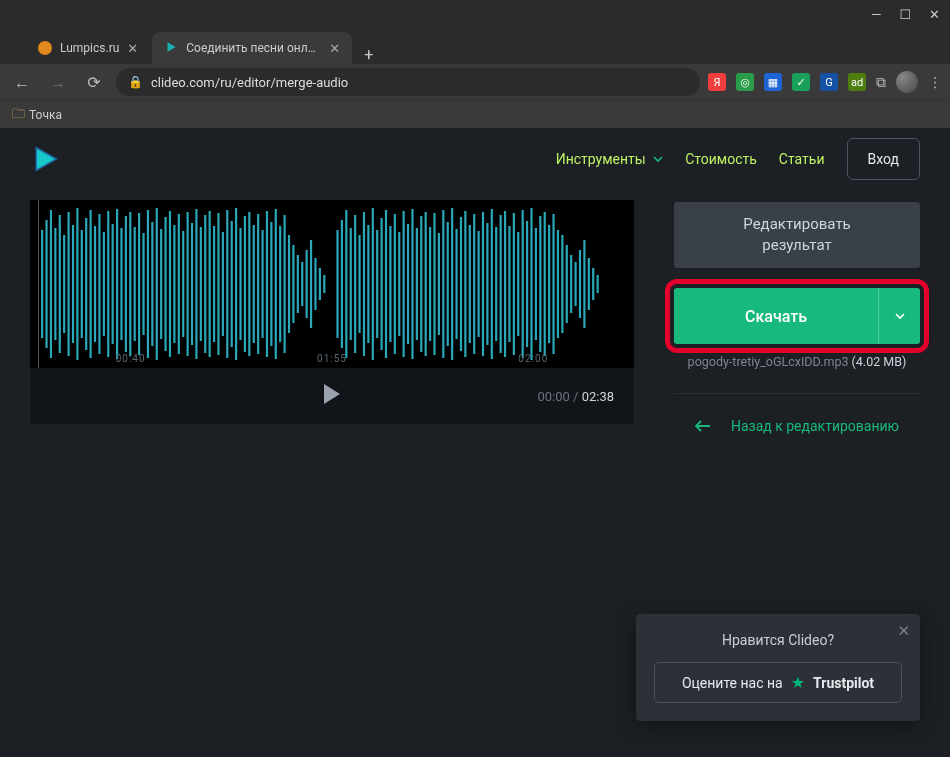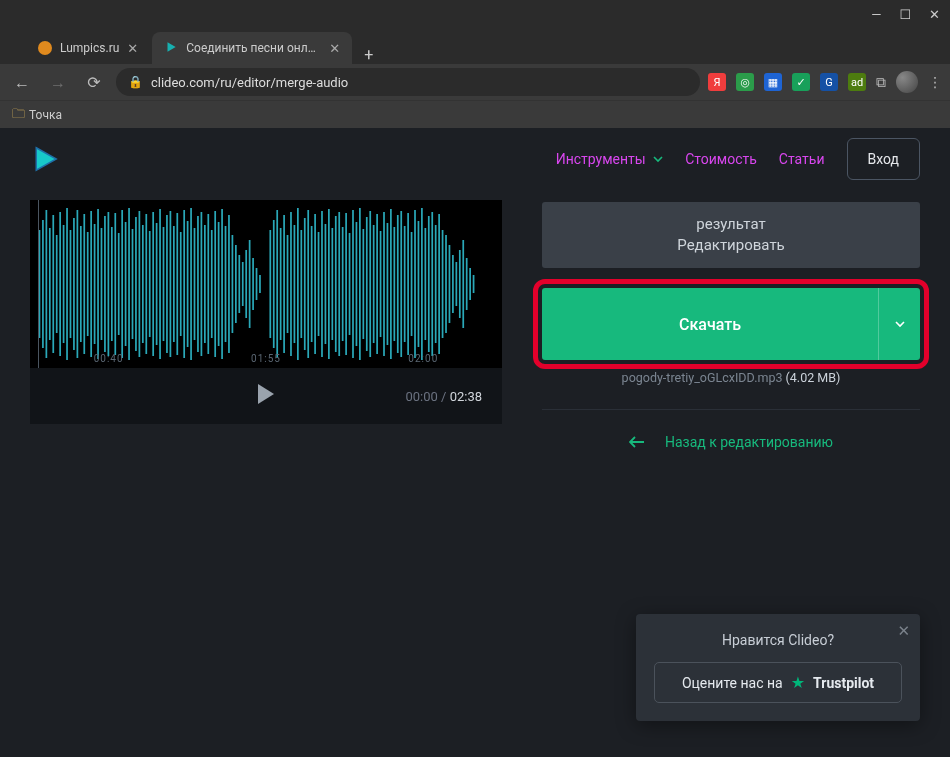--- a/index.html
+++ b/index.html
@@ -25,39 +25,39 @@
 .avatar { width: 22px; height: 22px; border-radius: 50%; background: radial-gradient(circle at 30% 30%, #888, #444); }
 .bookmarks { height: 28px; background: #3a3a3a; display: flex; align-items: center; padding: 0 12px; gap: 6px; border-top: 1px solid #333; }
 .bm-folder { color: #ccc; font-size: 12px; display: flex; align-items: center; gap: 4px; }
 .folder-icon { color: #d9b25a; font-size: 13px; }
 
 
 .page { background: #1c1f24; height: calc(100% - 128px); position: relative; padding: 0 12px 12px 12px; }
 .app-header { height: 62px; display: flex; align-items: center; justify-content: space-between; padding: 0 18px; }
 .logo { display: flex; align-items: center; }
 .nav { display: flex; align-items: center; gap: 22px; }
-.nav-link { color: #d946ef; font-size: 14px; }
+.nav-link { color: #bef264; font-size: 14px; }
 .nav-link.dd svg { margin-left: 4px; }
 .login-btn { border: 1px solid #4b5563; color: #e5e7eb; padding: 12px 20px; border-radius: 6px; font-size: 14px; }
 
 .content { display: flex; gap: 40px; padding: 10px 18px 0 18px; }
-.left { width: 472px; }
+.left { width: 604px; }
 .waveform-box { background: #000; height: 168px; position: relative; overflow: hidden; }
 .wave-svg { position: absolute; top: 0; left: 0; width: 100%; height: 100%; }
 .wf-times { position: absolute; bottom: 4px; left: 0; right: 0; display: flex; justify-content: space-around; color: #5a6672; font-size: 10px; letter-spacing: 1px; }
 .player-bar { height: 56px; background: #111418; display: flex; align-items: center; justify-content: center; position: relative; }
 .play-icon { color: #9aa3ad; }
 .timecode { position: absolute; right: 20px; color: #6b7280; font-size: 13px; text-align: center; }
 .timecode .dur { color: #d1d5db; }
 
 .right { flex: 1; padding-top: 2px; }
 .edit-btn { width: 100%; background: #3a4048; color: #cfd5db; text-align: center; padding: 12px 0; font-size: 15px; line-height: 1.4; border-radius: 3px; }
 .dl-wrap { position: relative; margin-top: 20px; }
 .hl { position: absolute; inset: -9px; border: 5px solid #e3002b; border-radius: 12px; pointer-events:none; }
-.dl-btn { display: flex; width: 100%; background: #17b97d; color: #fff; border-radius: 3px; overflow: hidden; height: 72px; }
+.dl-btn { display: flex; width: 100%; background: #17b97d; color: #fff; border-radius: 3px; overflow: hidden; height: 56px; }
 .dl-main { flex: 1; display: flex; align-items: center; justify-content: center; font-size: 16px; font-weight: 500; }
 .dl-caret { width: 42px; border-left: 1px solid rgba(255,255,255,.25); display: flex; align-items: center; justify-content: center; }
 .fileinfo { color: #7b8591; font-size: 12.5px; margin-top: 10px; text-align: center; }
 .fileinfo .size { color: #cbd2da; }
 .divider { height: 1px; background: #2a2f37; margin: 24px 0; }
 .back-link { color: #17b97d; font-size: 14px; display: flex; align-items: center; gap: 20px; justify-content: center; }
 
 .toast { position: absolute; right: 30px; bottom: 36px; width: 284px; background: #2c3138; border-radius: 4px; padding: 18px 18px 18px 18px; box-shadow: 0 4px 20px rgba(0,0,0,.4); }
 .toast-close { position: absolute; top: 8px; right: 10px; color: #7b828b; font-size: 15px; }
 .toast-title { color: #c8ced6; text-align: center; font-size: 14px; margin-bottom: 14px; }
@@ -294,22 +294,22 @@
         <span class="timecode">
           <span>00:00</span>
           <span> / </span>
           <span class="dur">02:38</span>
         </span>
       </div>
     </div>
 
     <div class="right">
       <div class="edit-btn">
+        <div>Редактировать</div>
         <div>результат</div>
-        <div>Редактировать</div>
       </div>
       <div class="dl-wrap">
         <div class="hl"></div>
         <div class="dl-btn">
           <div class="dl-main">Скачать</div>
           <div class="dl-caret">
             <svg width="12" height="12" viewBox="0 0 12 12">
                 <path d="M2 4l4 4 4-4" stroke="#fff" stroke-width="1.6" fill="none"></path>
               </svg>
           </div>

